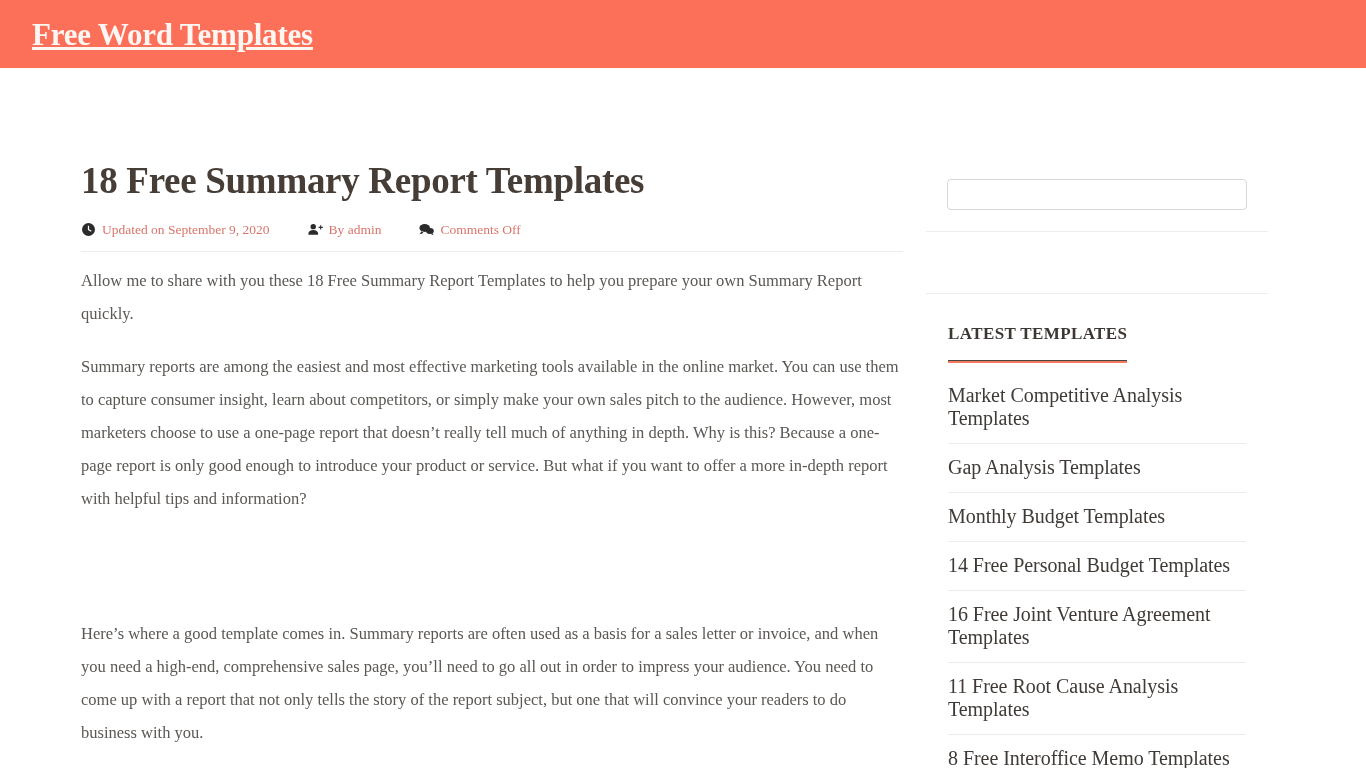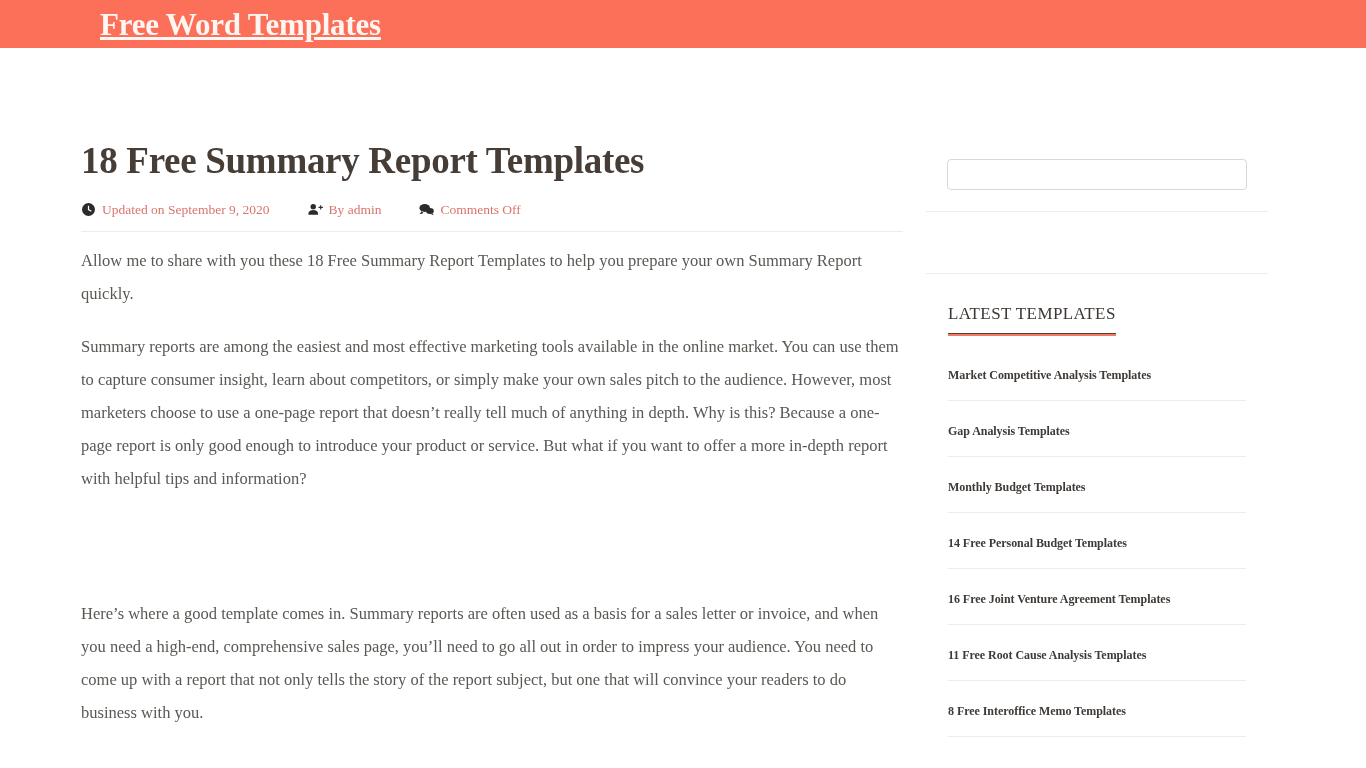--- a/index.html
+++ b/index.html
@@ -12,25 +12,25 @@
     overflow: hidden;
     background: #ffffff;
   }
   body {
     font-family: "Liberation Serif", "DejaVu Serif", serif;
     -webkit-font-smoothing: antialiased;
   }
 
   
   .site-header {
-    height: 48px;
+    height: 68px;
     background: #fc7059;
     display: flex;
     align-items: center;
-    padding-left: 100px;
+    padding-left: 32px;
   }
   .site-title {
     color: #fdf6f2;
     font-family: "Liberation Serif", "DejaVu Serif", serif;
     font-size: 31px;
     font-weight: bold;
     letter-spacing: -0.2px;
     line-height: 1;
     margin: 0;
   }
@@ -124,24 +124,24 @@
     height: 1px;
     background: #ededed;
     margin: 21px 0 0 1px;
     width: 342px;
   }
   .widget-gap { height: 40px; }
 
   .widget-title {
     display: inline-block;
     margin: 0 0 0 23px;
-    padding-bottom: 9px;
+    padding-bottom: 16px;
     font-family: "Liberation Serif", "DejaVu Serif", serif;
     font-size: 17px;
-    font-weight: normal;
+    font-weight: bold;
     letter-spacing: 0.4px;
     color: #3c3733;
     border-bottom: 1px solid #4a4440;
     position: relative;
   }
   .widget-title::after {
     content: "";
     position: absolute;
     left: 0;
     bottom: -3px;
@@ -158,27 +158,26 @@
     margin-left: 23px;
   }
   .template-list li {
     border-bottom: 1px solid #ececec;
     padding: 12px 0 13px 0;
   }
   .template-list li:first-child { padding-top: 9px; }
   .template-link {
     display: block;
     font-family: "Liberation Serif", "DejaVu Serif", serif;
-    font-size: 12px;
-    font-weight: bold;
+    font-size: 20px;
+    font-weight: normal;
     color: #3f3a36;
     text-decoration: none;
     line-height: 23px;
     letter-spacing: -0.05px;
-    margin-top: 7px;
   }
 </style>
 </head>
 <body>
 
 <header class="site-header">
   <a class="site-title" href="#">Free Word Templates</a>
 </header>
 
 <div class="page">

